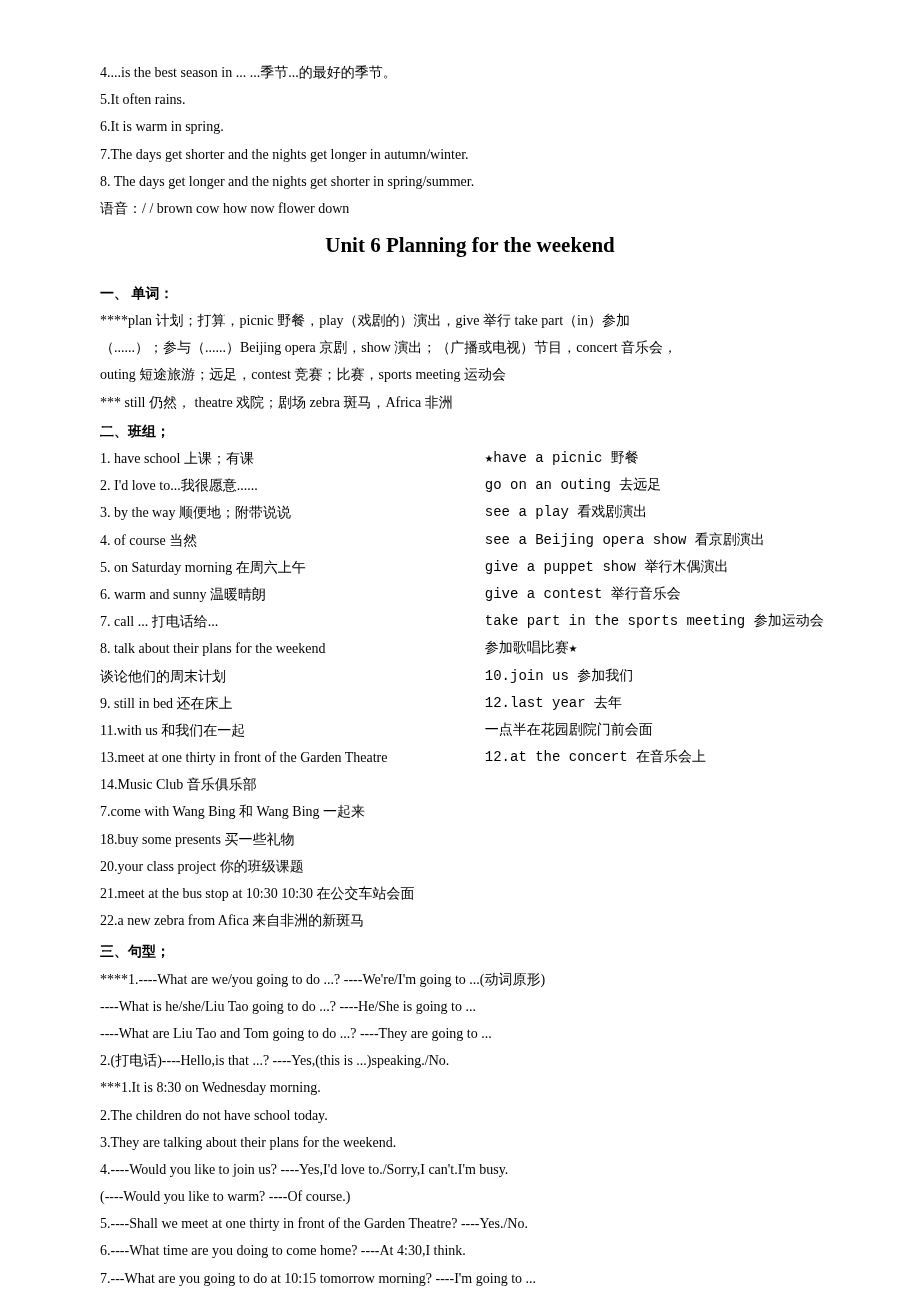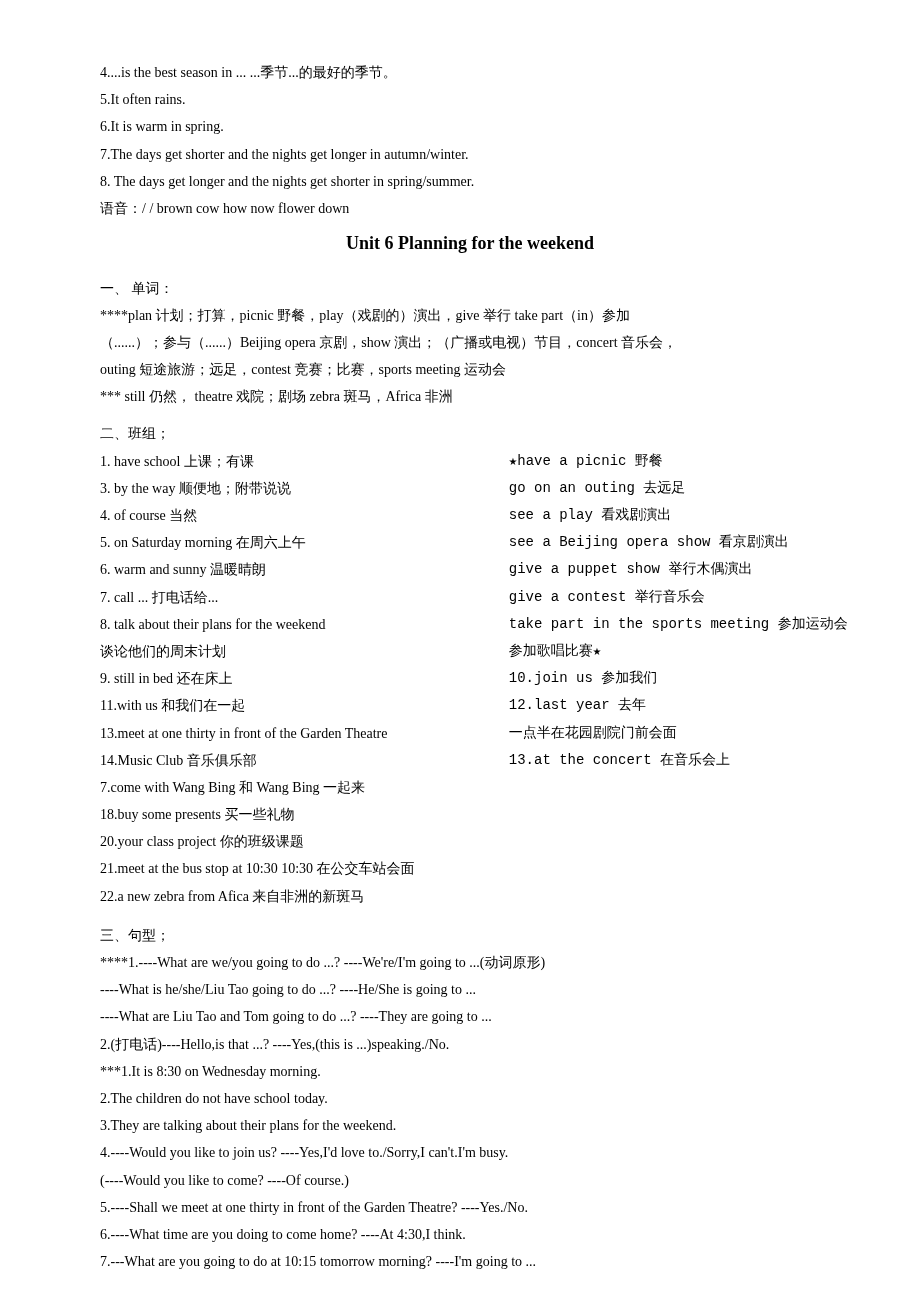--- a/index.html
+++ b/index.html
@@ -20,31 +20,30 @@
     .content-block {
       width: 100%;
     }
     .line {
       display: block;
       margin-bottom: 2px;
     }
     .center-title {
       text-align: center;
       font-weight: bold;
-      font-size: 18px;
+      font-size: 21px;
       margin: 6px 0 16px 0;
     }
     .section-title {
-      font-weight: normal;
-      margin: 12px 0 2px 0;
+      font-weight: bold;
+      margin: 4px 0 2px 0;
     }
     .two-col {
       display: flex;
       width: 100%;
-      gap: 24px;
     }
     .col-left {
       flex: 0 0 52%;
       padding-right: 10px;
     }
     .col-right {
       flex: 0 0 48%;
       font-family: Liberation Mono, monospace;
     }
   </style>
@@ -71,20 +70,21 @@
     <span class="line">outing 短途旅游；远足，contest 竞赛；比赛，sports meeting 运动会</span>
     <span class="line">*** still 仍然，  theatre 戏院；剧场 zebra  斑马，Africa 非洲</span>
   </div>
 
   <div>
     <span class="line section-title">二、班组；</span>
 
     <div class="two-col">
       <div class="col-left">
         <span class="line">1. have school 上课；有课</span>
+        <span class="line">2. I'd love to...我很愿意......</span>
         <span class="line">3. by the way 顺便地；附带说说</span>
         <span class="line">4. of course 当然</span>
         <span class="line">5. on Saturday morning 在周六上午</span>
         <span class="line">6. warm and sunny 温暖晴朗</span>
         <span class="line">7. call ...    打电话给...</span>
         <span class="line">8. talk about their plans for the weekend</span>
         <span class="line">    谈论他们的周末计划</span>
         <span class="line">9. still in bed 还在床上</span>
         <span class="line">11.with us 和我们在一起</span>
         <span class="line">13.meet at one thirty in front of the Garden Theatre</span>
@@ -100,34 +100,34 @@
         <span class="line">  go on an outing 去远足</span>
         <span class="line">  see a play 看戏剧演出</span>
         <span class="line">  see a Beijing opera show 看京剧演出</span>
         <span class="line">  give a puppet show 举行木偶演出</span>
         <span class="line">  give a contest 举行音乐会</span>
         <span class="line">  take part in the sports meeting 参加运动会</span>
         <span class="line">    参加歌唱比赛★</span>
         <span class="line">       10.join us 参加我们</span>
         <span class="line">              12.last year 去年</span>
         <span class="line">  一点半在花园剧院门前会面</span>
-        <span class="line">  13.at the concert 在音乐会上</span>
+        <span class="line">  12.at the concert 在音乐会上</span>
       </div>
     </div>
   </div>
 
   <div>
     <span class="line section-title">三、句型；</span>
     <span class="line">****1.----What are we/you going to do ...?   ----We're/I'm going to ...(动词原形)</span>
     <span class="line">----What is he/she/Liu Tao going to do ...?    ----He/She is going to ...</span>
     <span class="line">----What are Liu Tao and Tom going to do ...?    ----They are going to ...</span>
     <span class="line">2.(打电话)----Hello,is that ...?          ----Yes,(this is ...)speaking./No.</span>
     <span class="line">***1.It is 8:30 on Wednesday morning.</span>
     <span class="line">2.The children do not have school today.</span>
     <span class="line">3.They are talking about their plans for the weekend.</span>
     <span class="line">4.----Would you like to join us?     ----Yes,I'd love to./Sorry,I can't.I'm busy.</span>
-    <span class="line">(----Would you like to come?    ----Of course.)</span>
+    <span class="line">(----Would you like to warm?    ----Of course.)</span>
     <span class="line">5.----Shall we meet at one thirty in front of the Garden Theatre?    ----Yes./No.</span>
     <span class="line">6.----What time are you doing to come home?     ----At 4:30,I think.</span>
     <span class="line">7.---What are you going to do at 10:15 tomorrow morning?    ----I'm going to ...</span>
   </div>
 
 </div>
 
 </body></html>

